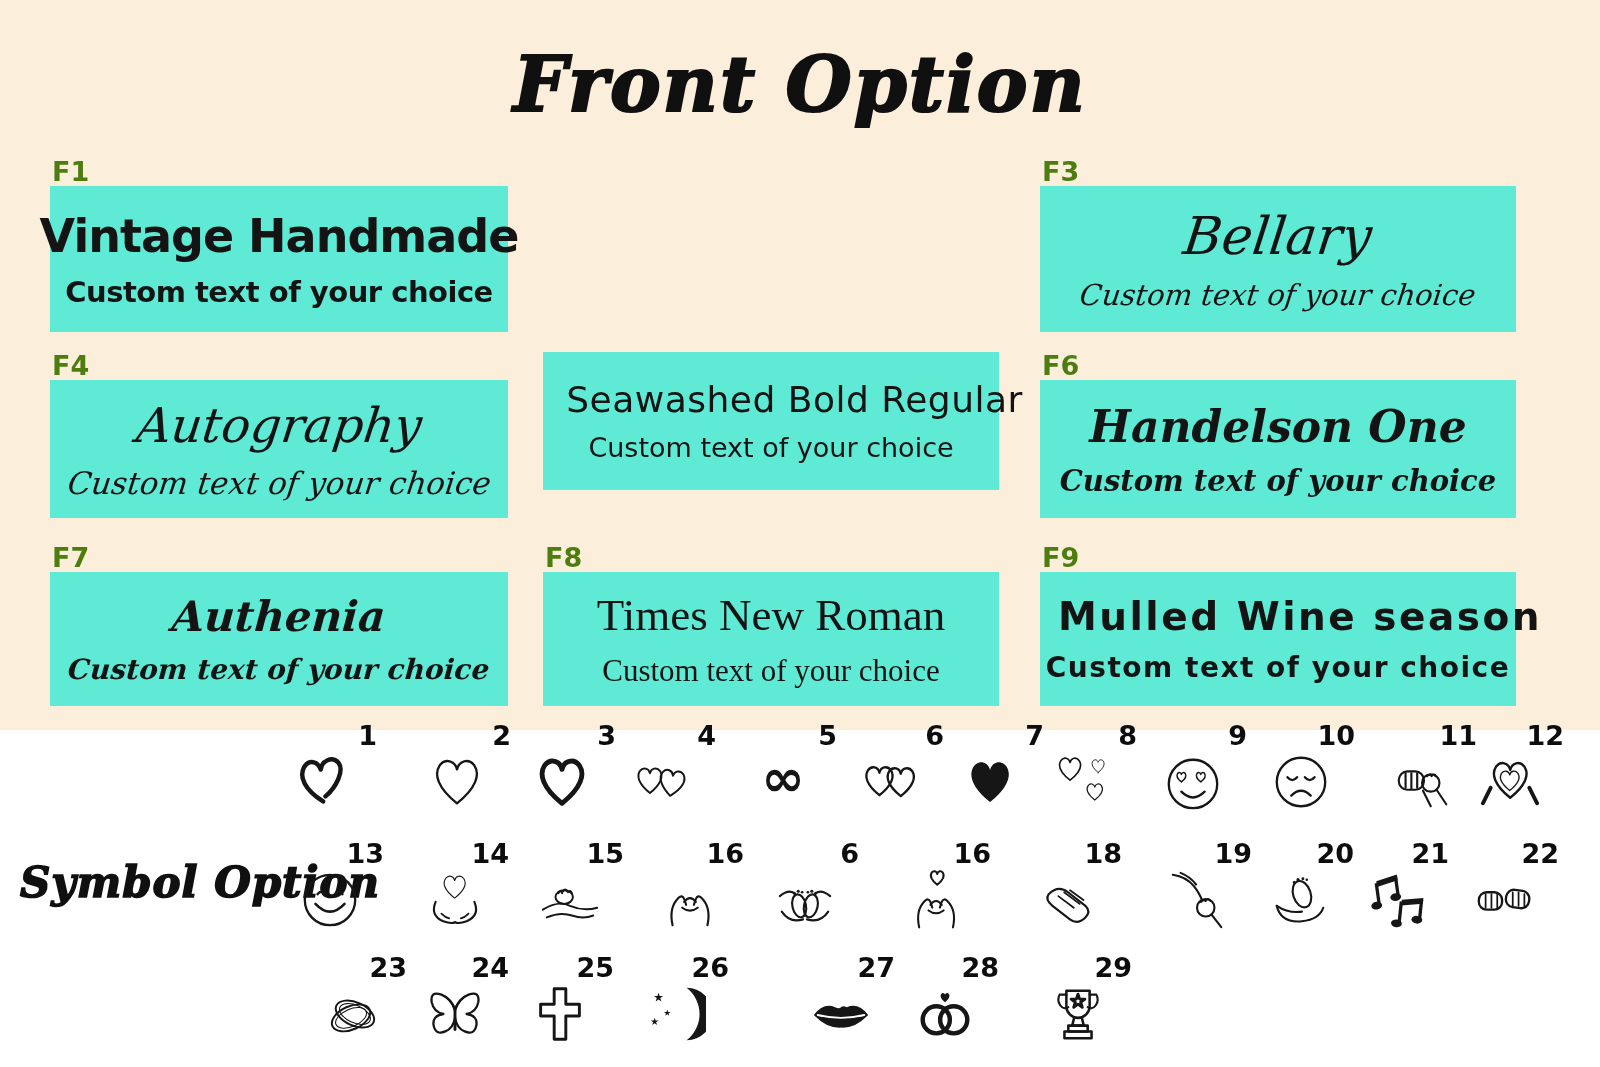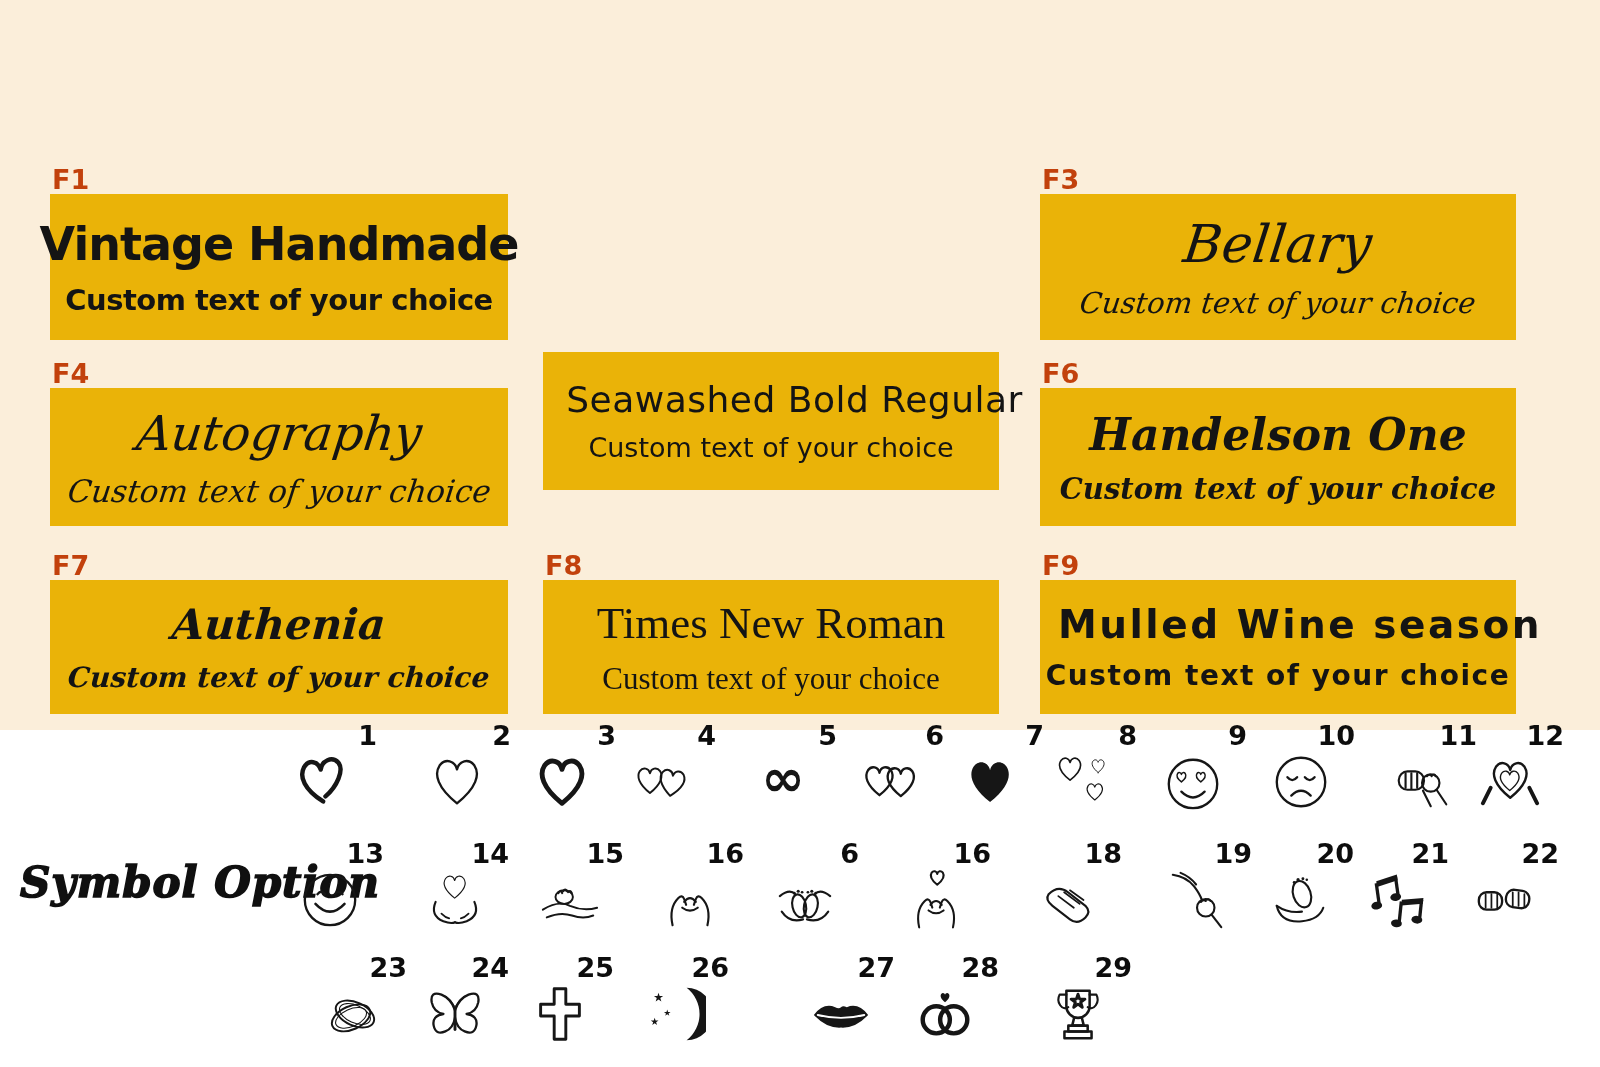--- a/index.html
+++ b/index.html
@@ -14,23 +14,23 @@
     font:italic 800 76px "DejaVu Serif",serif;letter-spacing:2px;color:#101010;
     -webkit-text-stroke:2.2px #101010;
   }
   .card-wrap{position:absolute;}
   .c1{left:50px;width:458px;}
   .c2{left:543px;width:456px;}
   .c3{left:1040px;width:476px;}
   .r1{top:158px;}
   .r2{top:352px;}
   .r3{top:544px;}
-  .card-label{font:800 27px "DejaVu Sans",sans-serif;color:#c2410c;height:28px;line-height:28px;padding-left:2px;margin-top:8px;}
+  .card-label{font:800 27px "DejaVu Sans",sans-serif;color:#4d7c0f;height:28px;line-height:28px;padding-left:2px;}
   .card{
-    background:#eab308;width:100%;
+    background:#5eead4;width:100%;
     display:flex;flex-direction:column;align-items:center;justify-content:center;gap:12px;
     text-align:left;
   }
   .r1 .card{height:146px;}
   .r2 .card{height:138px;}
   .r3 .card{height:134px;}
   .name,.sample{white-space:nowrap;line-height:1.08;color:#141414;}
   .f1 .name{font:700 46px "DejaVu Sans",sans-serif;letter-spacing:-1px;}
   .f1 .sample{font:700 29px "DejaVu Sans",sans-serif;letter-spacing:-0.5px;}
   .f2 .name{font:700 40px "DejaVu Sans",sans-serif;letter-spacing:2px;}
@@ -61,20 +61,21 @@
     position:absolute;top:0;right:-6px;
     font:800 27px "DejaVu Sans",sans-serif;color:#0d0d0d;
   }
   .sym-icon{position:absolute;top:31px;left:50%;transform:translateX(-50%);width:62px;height:62px;}
   .sym-icon svg{display:block;}
 </style>
 </head>
 <body>
 
 <div class="front-section">
+  <div class="front-title">Front Option</div>
 
   <div class="card-wrap c1 r1 f1">
     <div class="card-label">F1</div>
     <div class="card">
       <div class="name">Vintage Handmade</div>
       <div class="sample">Custom text of your choice</div>
     </div>
   </div>
   <div class="card-wrap c3 r1 f3">
     <div class="card-label">F3</div>

